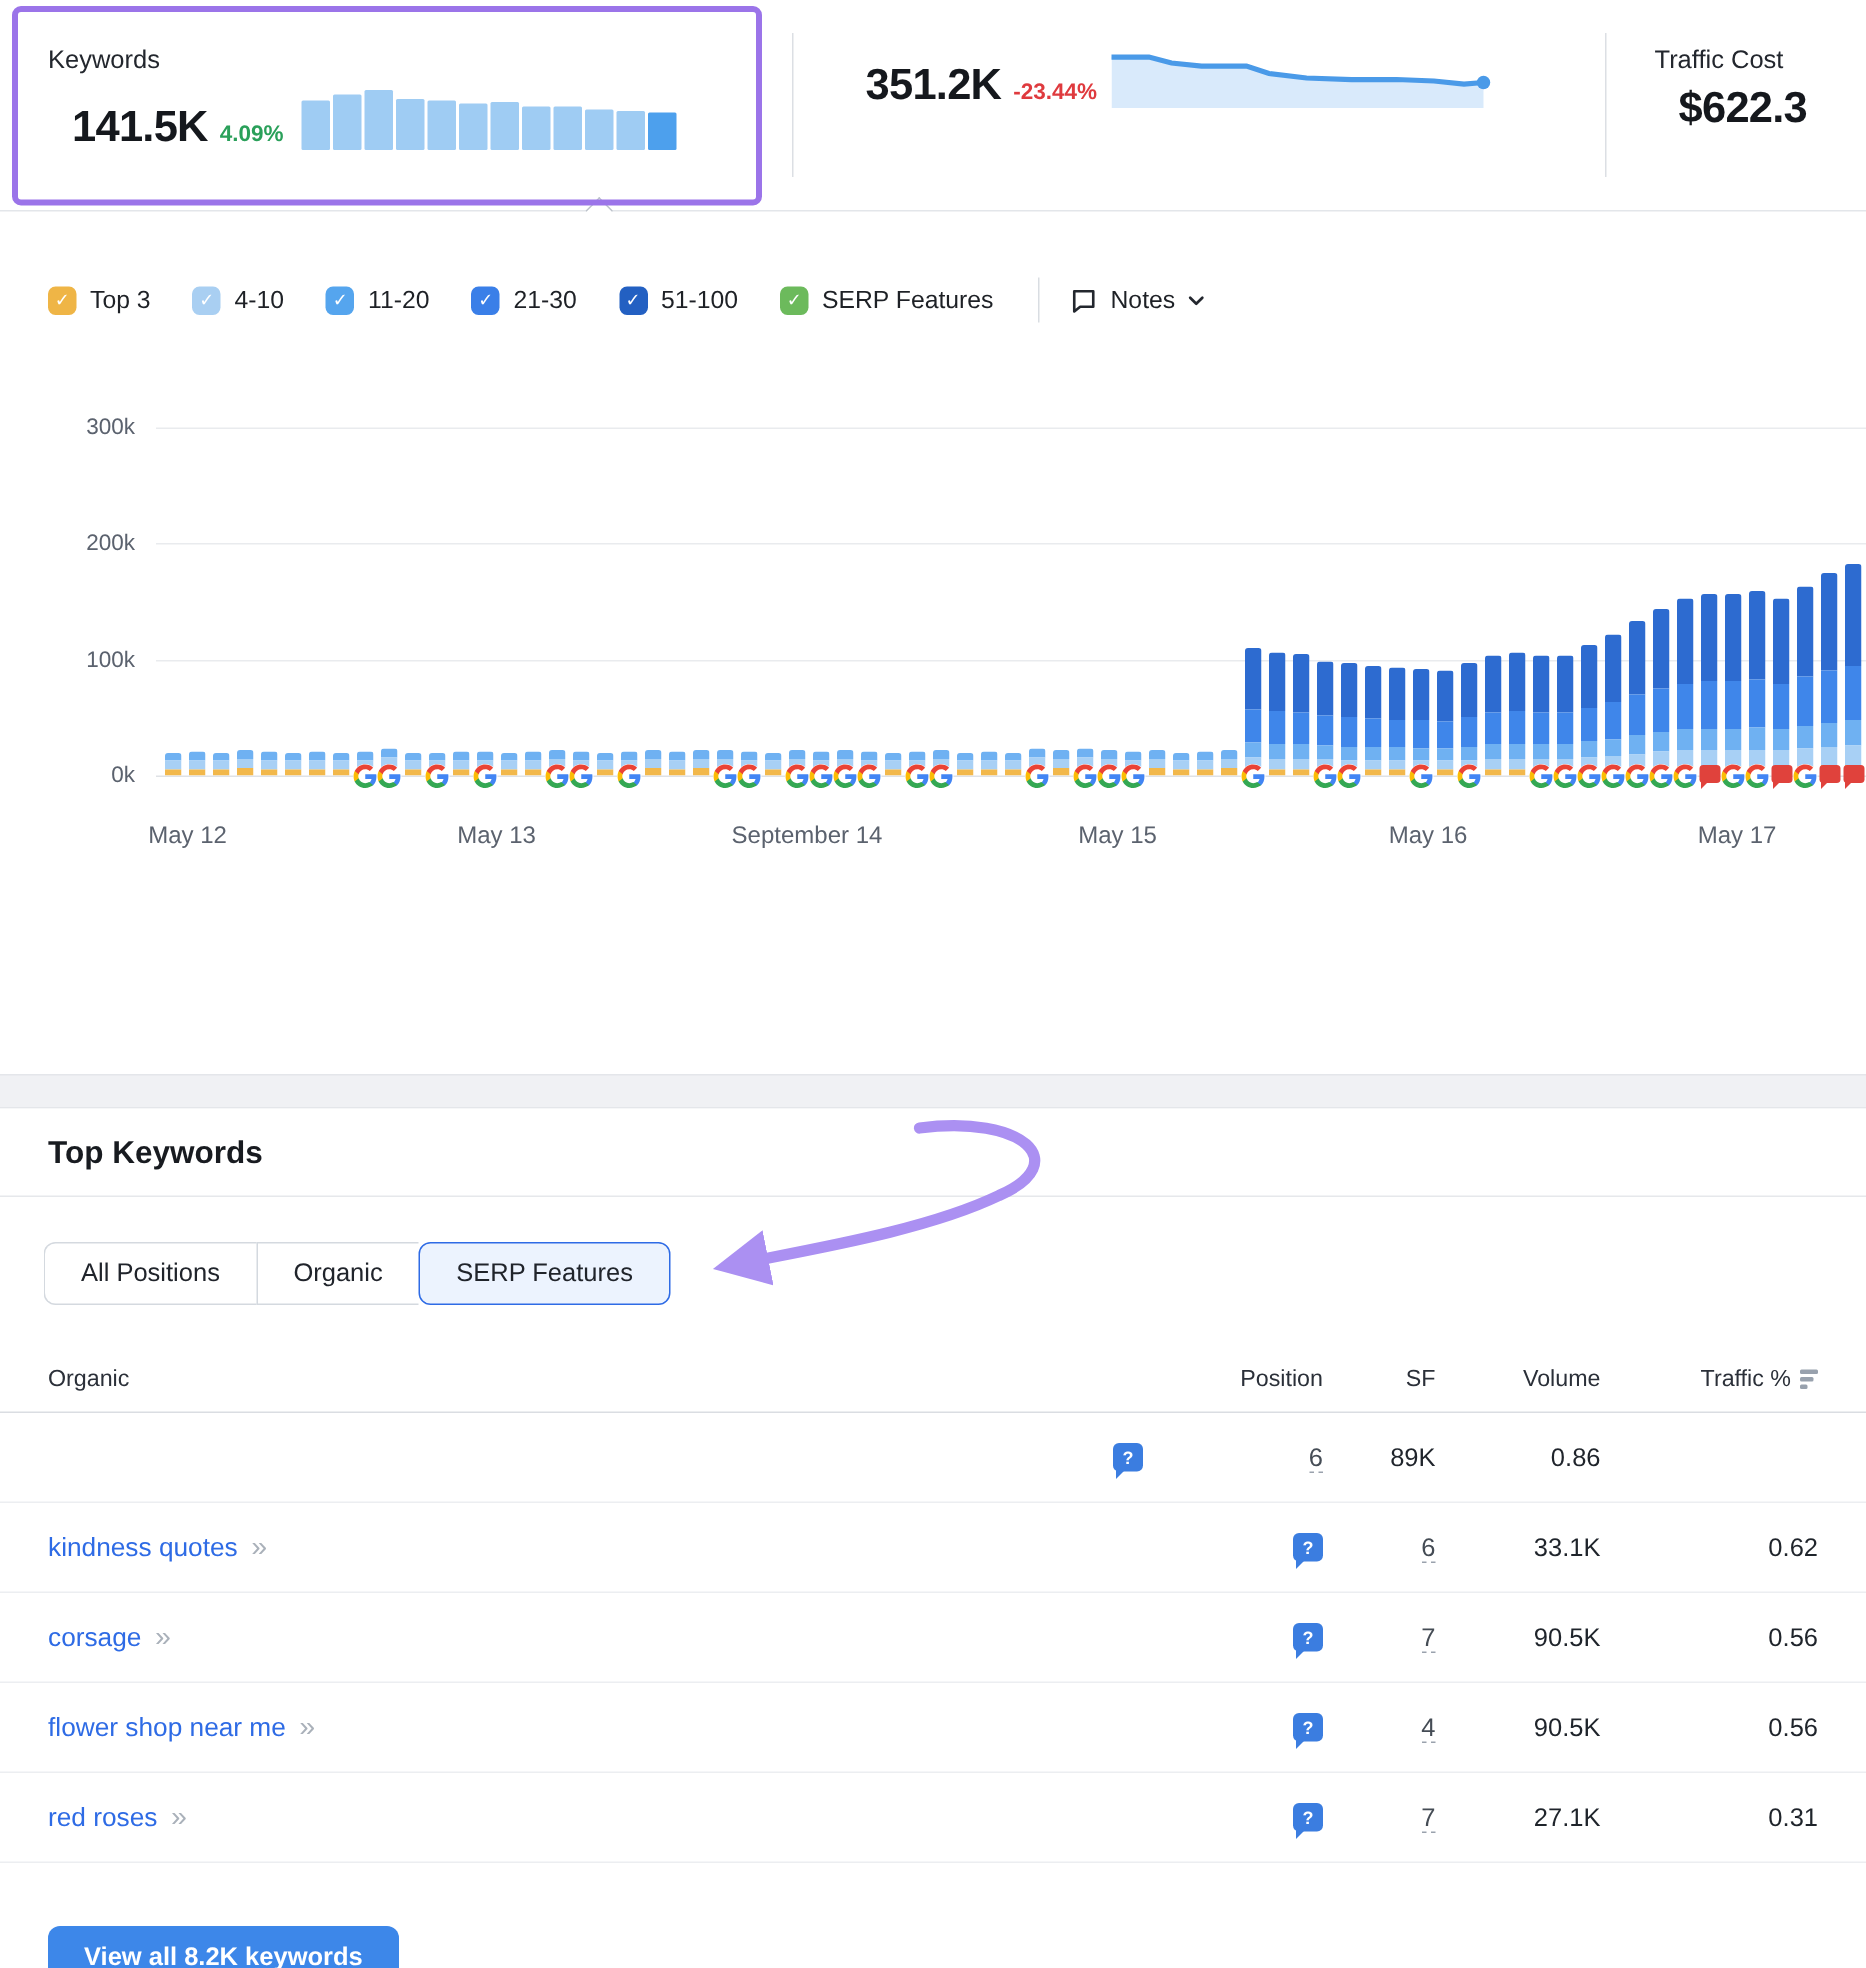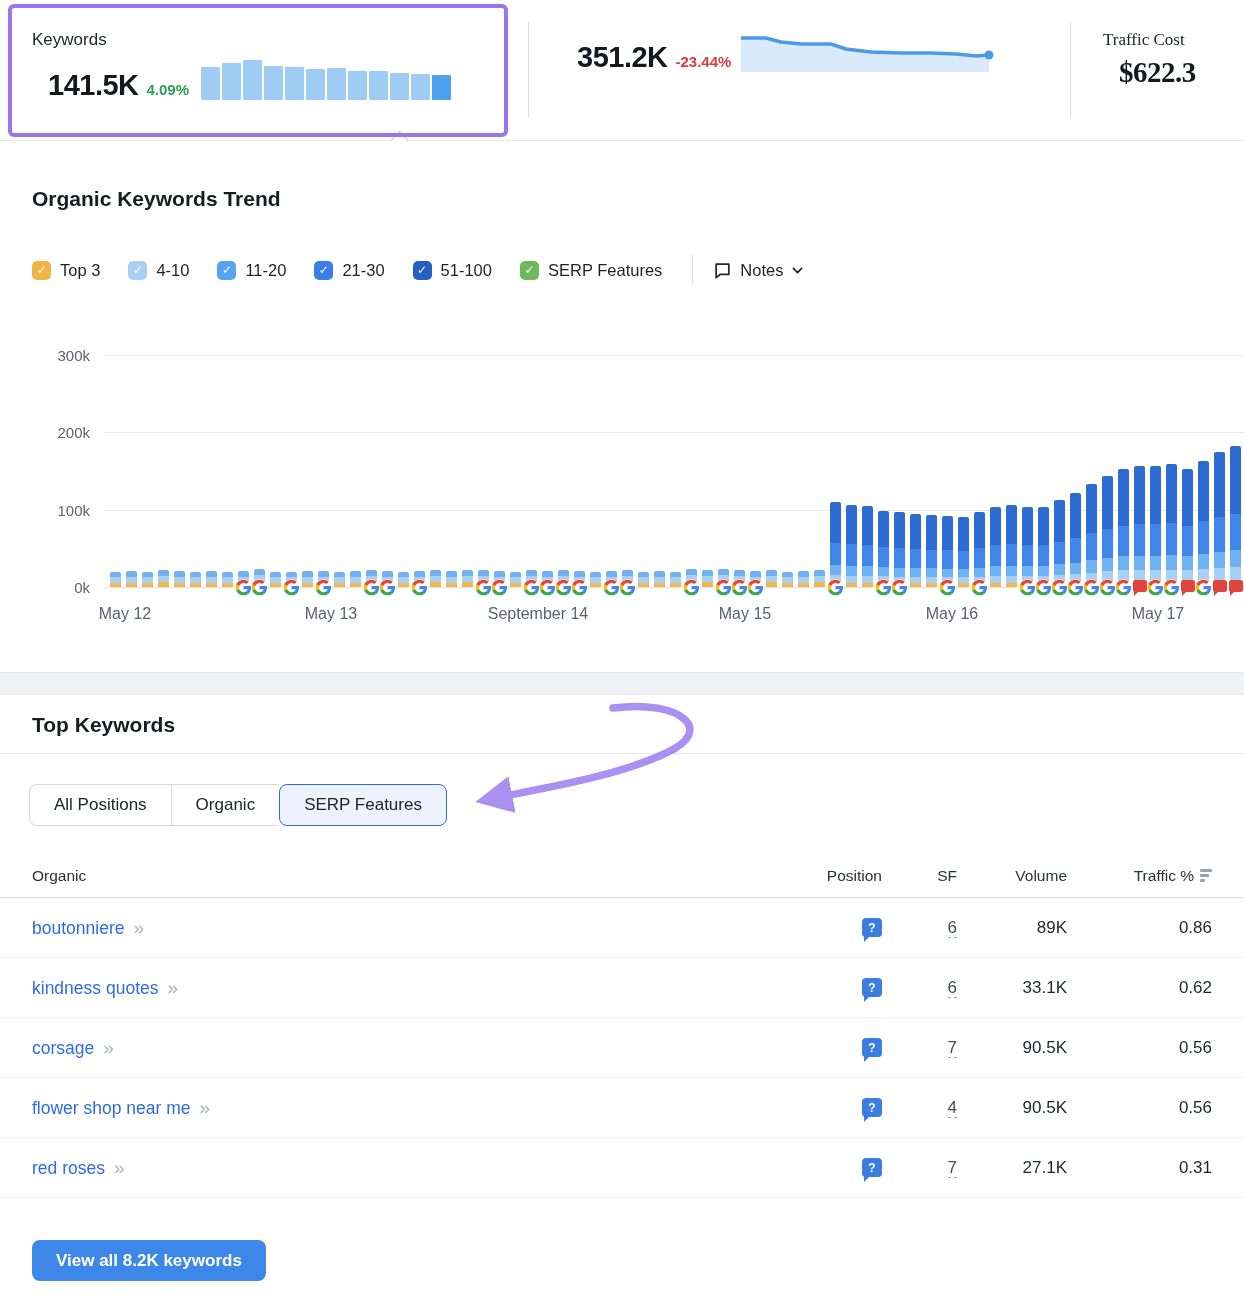--- a/index.html
+++ b/index.html
@@ -6,21 +6,21 @@
   html,body { background:#fff; }
   body { width:1244px; height:1312px; position:relative; overflow:hidden;
          font-family:"Liberation Sans","DejaVu Sans",sans-serif; color:#1a1d22; }
 
   
   .metrics { position:relative; height:141px; display:flex; align-items:stretch;
              border-bottom:1px solid #e3e6ea; background:#fff; }
   .metric { padding:30px 0 0 32px; }
   .m-keywords { width:528px; }
   .m-traffic  { width:541px; }
-  .m-cost { flex:1;font-family:Liberation Serif, serif; }
+  .m-cost { flex:1; }
   .vdiv { width:1px; background:#dcdfe4; margin:22px 0; }
   .m-label { font-size:17px; color:#23272e; margin-bottom:8px; }
   .m-row { display:flex; align-items:flex-end;margin-left:16px; }
   .m-value { font-size:29px; font-weight:bold; color:#15181d; letter-spacing:-0.5px; line-height:1; }
   .m-change { font-size:15px; font-weight:bold; margin:0 0 2px 8px; }
   .minibar { display:flex; align-items:flex-end; gap:2px; height:42px; margin-left:12px; }
   .mini-bar { width:19px; background:#9fccf3; border-radius:1px; }
   .mini-bar-last { background:#4da0ed; }
   .sparkline { margin-left:10px; margin-bottom:0; }
   .notch { position:absolute; left:393px; top:134px; width:13px; height:13px; background:#fff;
@@ -39,21 +39,21 @@
   .legend-label { font-size:16.5px; color:#1e2126; }
   .vdiv2 { width:1px; height:30px; background:#d9dde2; margin:0 20px 0 30px; }
   .notes { display:flex; align-items:center; gap:8px; background:none; border:none; cursor:pointer;
            font-family:inherit; font-size:16.5px; color:#1e2126; }
 
   .chart { position:relative; height:300px; margin-top:70px; }
   .gridline { position:absolute; left:104px; right:0; height:1px; background:#e9ebee; }
   .gridline-base { background:#dfe2e6; }
   .ytick { position:absolute; left:0; width:90px; text-align:right; font-size:15px; color:#5b626e;
            transform:translateY(-50%); }
-  .xtick { position:absolute; top:250px; transform:translateX(-50%); font-size:16px; color:#5b626e; }
+  .xtick { position:absolute; top:264px; transform:translateX(-50%); font-size:16px; color:#5b626e; }
   .vbar { position:absolute; width:11px; display:flex; flex-direction:column;
           border-radius:2px 2px 0 0; overflow:hidden; z-index:1; }
   .g-marker { position:absolute; width:17px; height:17px; z-index:3; }
   .g-marker svg { display:block; }
   .flag-marker { position:absolute; width:14px; height:12px; background:#e0423c; border-radius:2.5px; z-index:3; }
   .flag-marker:after { content:''; position:absolute; left:1px; bottom:-4px;
           border:4px solid transparent; border-top-color:#e0423c; border-left-color:#e0423c; }
 
   
   .section-gap { height:23px; background:#f0f1f4; border-top:1px solid #e4e6ea; border-bottom:1px solid #e4e6ea; }
@@ -132,21 +132,20 @@
     <div class="m-label">Traffic Cost</div>
     <div class="m-row">
       <span class="m-value">$622.3</span>
     </div>
   </div>
   <div class="notch"></div>
   <div class="highlight-box"></div>
 </header>
 
 <section class="trend-card">
-  <h2>Organic Keywords Trend</h2>
   <div class="legend-row">
     <div class="legend">
         <label class="legend-item">
           <span class="cb" style="background: rgb(239, 181, 70);">✓</span>
           <span class="legend-label">Top 3</span>
         </label>
         <label class="legend-item">
           <span class="cb" style="background: rgb(169, 207, 242);">✓</span>
           <span class="legend-label">4-10</span>
         </label>
@@ -932,21 +931,20 @@
       <span>Traffic %</span>
       <span class="sort-icon">
         <i style="width:12px"></i>
           <i style="width:8.5px"></i>
           <i style="width:5px"></i>
       </span>
     </span>
   </div>
   <div>
       <div class="trow">
-        <div><a class="kw-link">boutonniere</a><span class="chev">»</span></div>
         <div class="pos-cell">
           <span class="q-bubble">?</span>
         </div>
         <div class="cell-right"><span class="sf-val">6</span></div>
         <div class="cell-right">89K</div>
         <div class="cell-right">0.86</div>
       </div>
       <div class="trow">
         <div><a class="kw-link">kindness quotes</a><span class="chev">»</span></div>
         <div class="pos-cell">

